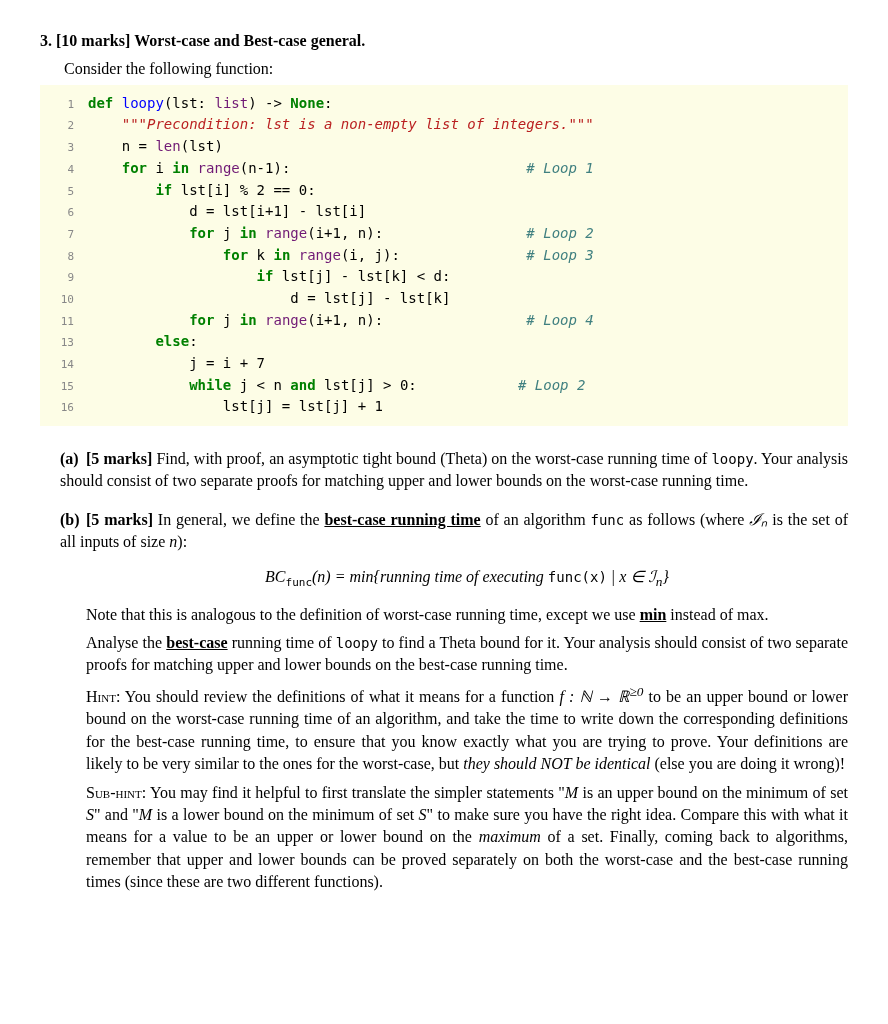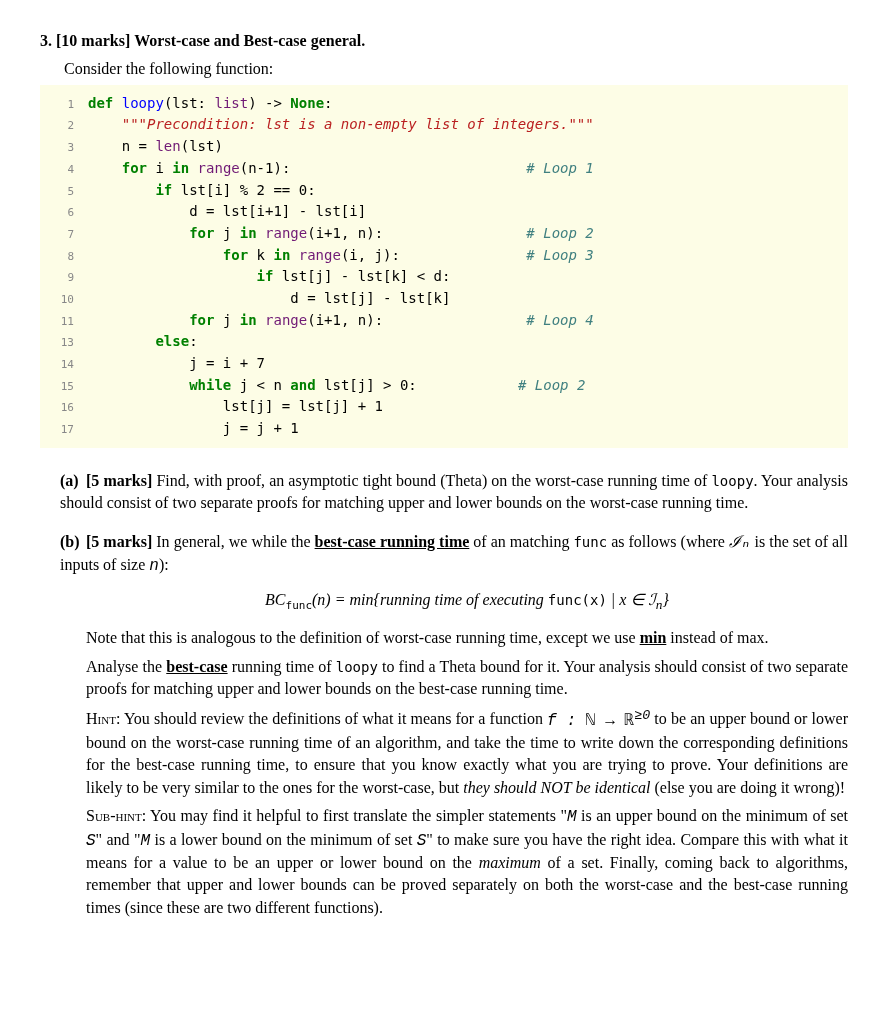--- a/index.html
+++ b/index.html
@@ -63,21 +63,21 @@
   .sub-label {
     display: inline-block;
     font-weight: bold;
     width: 26px;
   }
   .sub-marks { font-weight: bold; }
   .sub-body {
     padding-left: 26px;
   }
   .tt { font-family: "Menlo", "Consolas", monospace; font-size: 14px; }
-  .math { font-style: italic; font-family: Liberation Mono, monospace; }
+  .math { font-style: italic; }
   .formula {
     text-align: center;
     margin: 12px 0;
     font-style: italic;
   }
   .sub-sub { font-style: italic; }
   .bold { font-weight: bold; text-decoration: underline; }
   .hint-label { font-variant: small-caps; }
   p { margin: 6px 0; }
 </style>
@@ -145,33 +145,29 @@
       <span class="code-content">&nbsp;&nbsp;&nbsp;&nbsp;&nbsp;&nbsp;&nbsp;&nbsp;&nbsp;&nbsp;&nbsp;&nbsp;<span class="ident">j = i + 7</span></span>
     </div>
     <div class="code-line">
       <span class="line-number">15</span>
       <span class="code-content">&nbsp;&nbsp;&nbsp;&nbsp;&nbsp;&nbsp;&nbsp;&nbsp;&nbsp;&nbsp;&nbsp;&nbsp;<span class="kw">while</span><span class="ident"> j &lt; n </span><span class="kw">and</span><span class="ident"> lst[j] &gt; 0:</span>&nbsp;&nbsp;&nbsp;&nbsp;&nbsp;&nbsp;&nbsp;&nbsp;&nbsp;&nbsp;&nbsp;&nbsp;<span class="cmt"># Loop 2</span></span>
     </div>
     <div class="code-line">
       <span class="line-number">16</span>
       <span class="code-content">&nbsp;&nbsp;&nbsp;&nbsp;&nbsp;&nbsp;&nbsp;&nbsp;&nbsp;&nbsp;&nbsp;&nbsp;&nbsp;&nbsp;&nbsp;&nbsp;<span class="ident">lst[j] = lst[j] + 1</span></span>
     </div>
-    <div class="code-line">
-      <span class="line-number">17</span>
-      <span class="code-content">&nbsp;&nbsp;&nbsp;&nbsp;&nbsp;&nbsp;&nbsp;&nbsp;&nbsp;&nbsp;&nbsp;&nbsp;&nbsp;&nbsp;&nbsp;&nbsp;<span class="ident">j = j + 1</span></span>
-    </div>
   </div>
 
 <div class="sub-part">
   <span class="sub-label">(a)</span><span class="sub-marks">[5 marks]</span><span> Find, with proof, an asymptotic tight bound (Theta) on the worst-case running time of </span><span class="tt">loopy</span><span>. Your analysis should consist of two separate proofs for matching upper and lower bounds on the worst-case running time.</span>
 </div>
 
 <div class="sub-part">
   <p>
-    <span class="sub-label">(b)</span><span class="sub-marks">[5 marks]</span><span> In general, we while the </span><span class="bold">best-case running time</span><span> of an matching </span><span class="tt">func</span><span> as follows (where </span><span class="math">ℐₙ</span><span> is the set of all inputs of size </span><span class="math">n</span><span>):</span>
+    <span class="sub-label">(b)</span><span class="sub-marks">[5 marks]</span><span> In general, we define the </span><span class="bold">best-case running time</span><span> of an algorithm </span><span class="tt">func</span><span> as follows (where </span><span class="math">ℐₙ</span><span> is the set of all inputs of size </span><span class="math">n</span><span>):</span>
   </p>
   <div class="sub-body">
     <div class="formula">
       <span style="font-style:italic">BC</span><sub class="tt" style="font-style:normal;font-size:11px">func</sub>(<span style="font-style:italic">n</span>) = min{running time of executing <span class="tt" style="font-style:normal">func(x)</span> | <span style="font-style:italic">x</span> ∈ <span style="font-style:italic">ℐ</span><sub style="font-style:italic">n</sub>}
     </div>
     <p>
       <span>Note that this is analogous to the definition of worst-case running time, except we use </span><span class="bold">min</span><span> instead of max.</span>
     </p>
     <p>
       <span>Analyse the </span><span class="bold">best-case</span><span> running time of </span><span class="tt">loopy</span><span> to find a Theta bound for it. Your analysis should consist of two separate proofs for matching upper and lower bounds on the best-case running time.</span>

